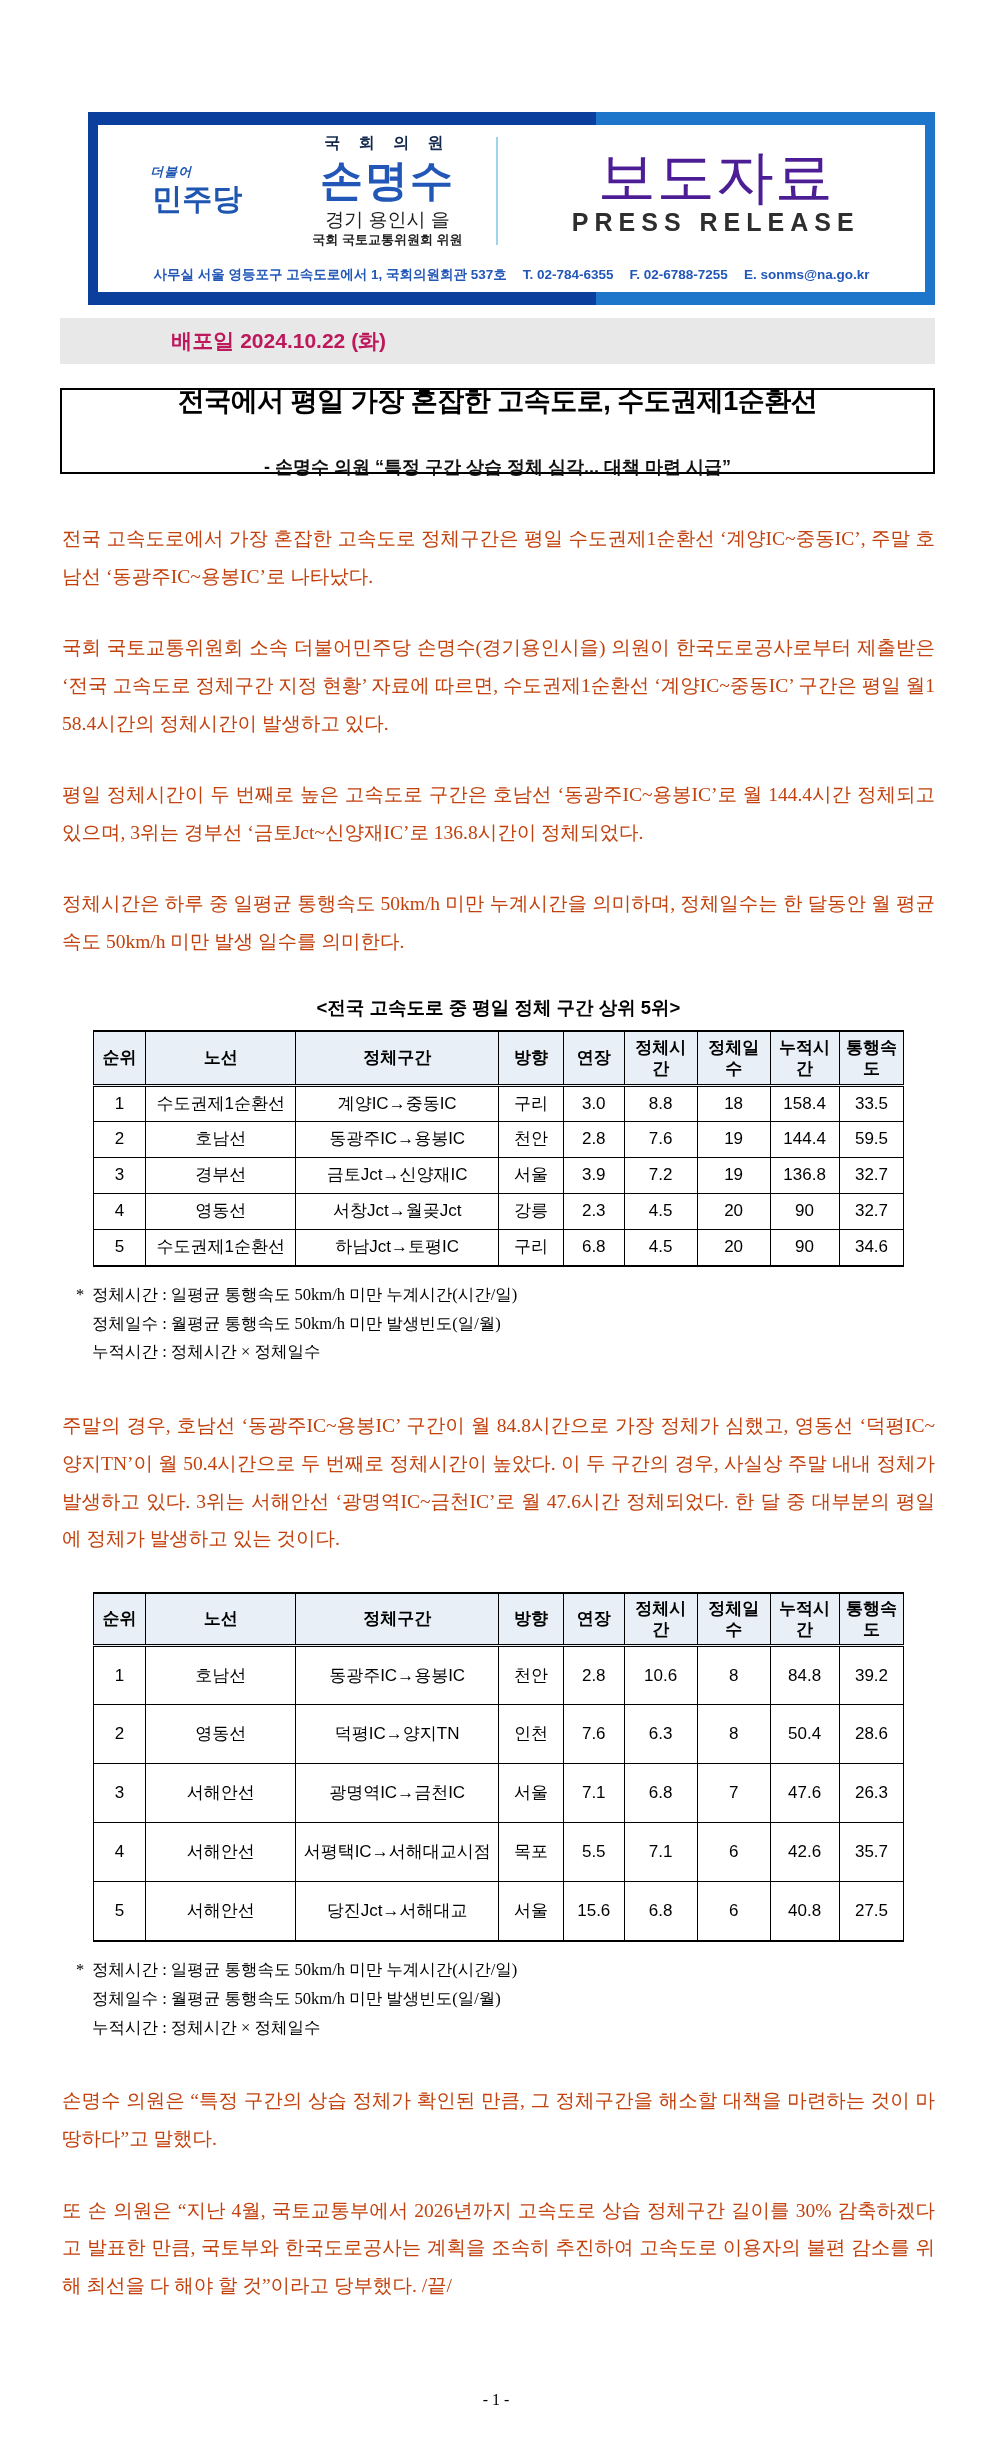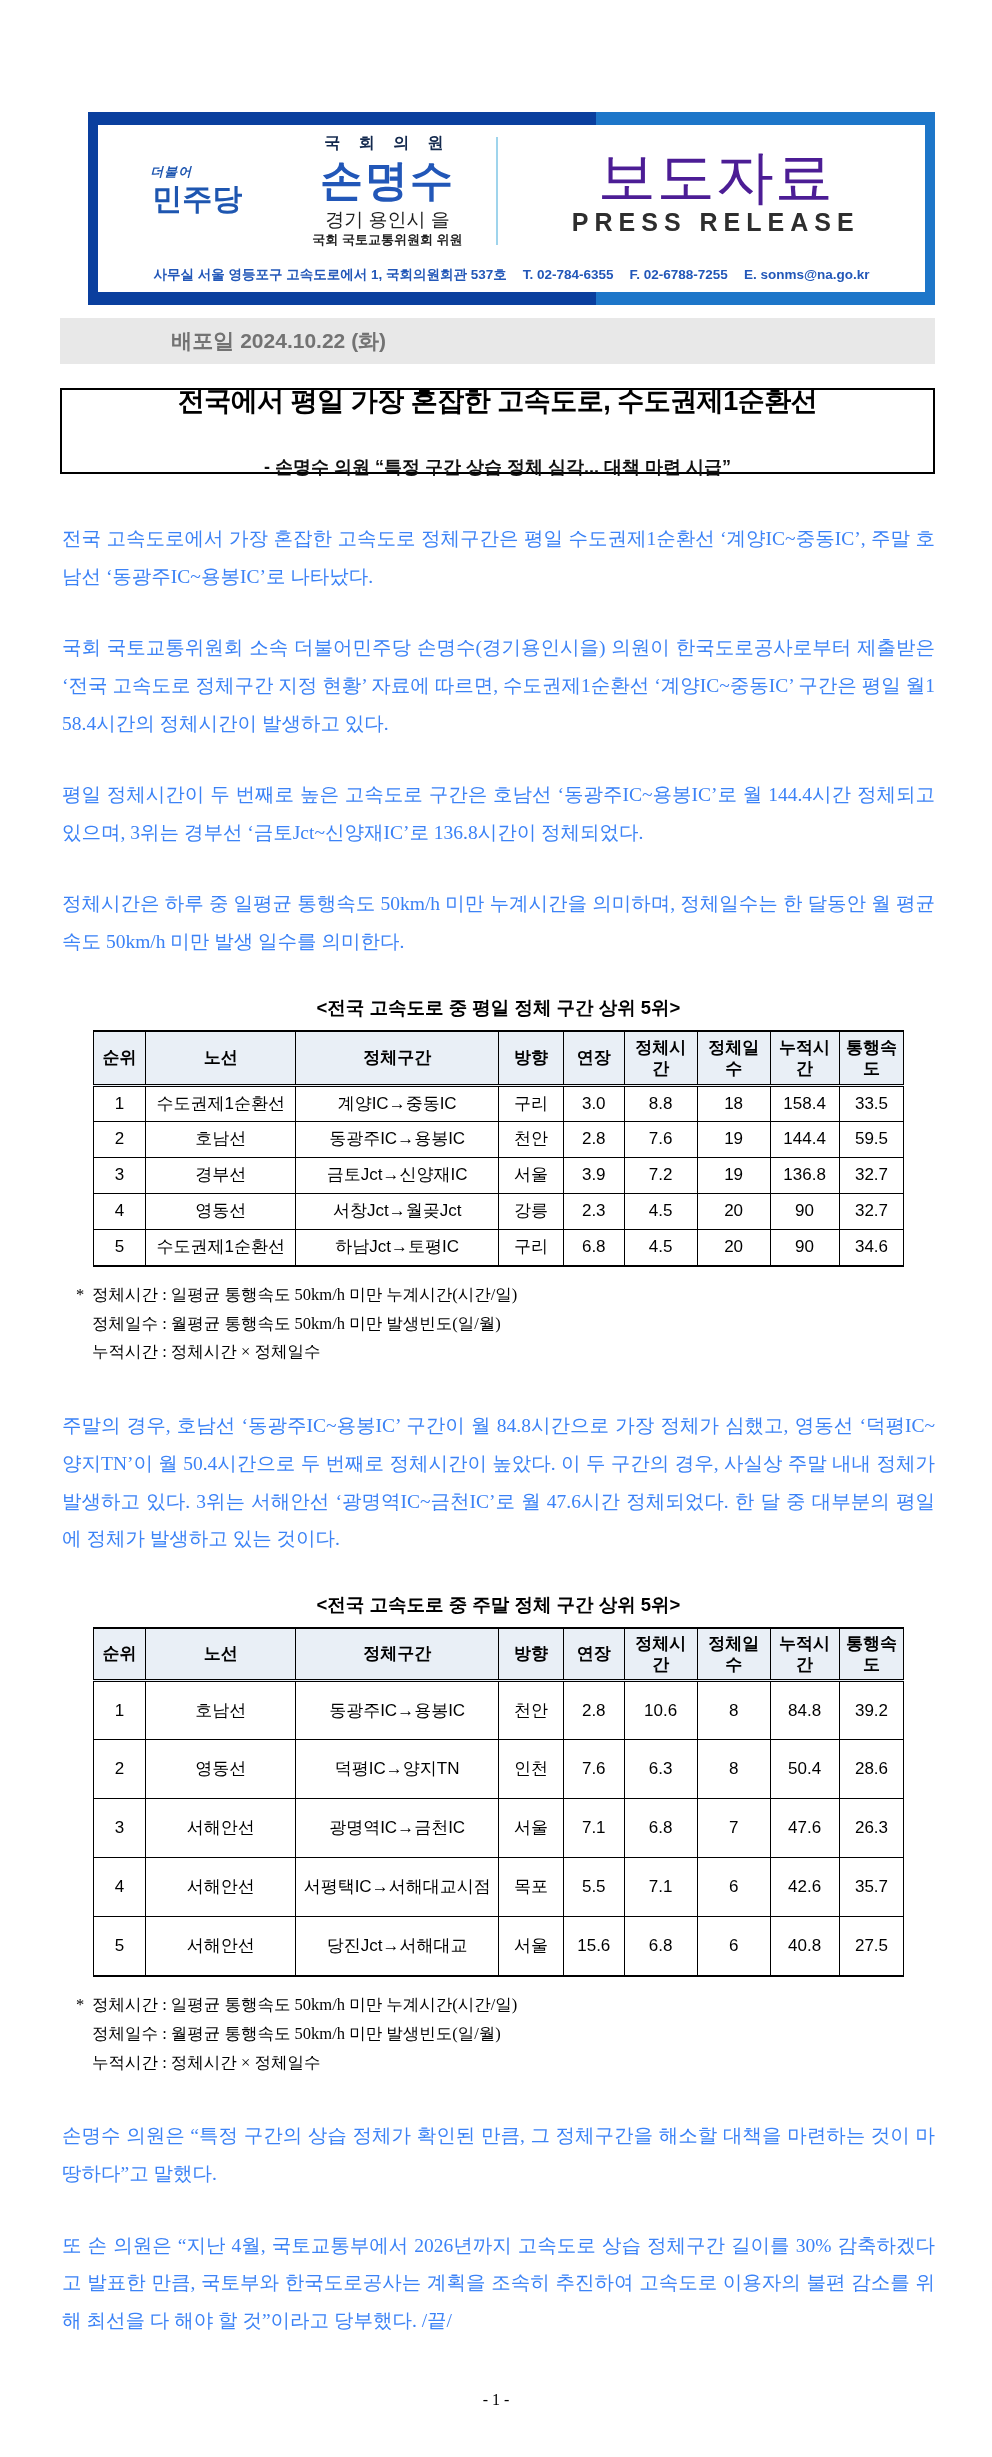--- a/index.html
+++ b/index.html
@@ -59,40 +59,40 @@
     font-family: "Liberation Sans", sans-serif;
     font-size: 13.5px; font-weight: 700; color: #2257b8; white-space: nowrap;
   }
 
   
   .info-bar {
     position: absolute; left: 60px; top: 318px; width: 875px; height: 46px;
     background: #e8e8e8;
     display: flex; align-items: center;
     font-family: "Liberation Sans", sans-serif;
-    font-size: 21px; font-weight: 700; color: #737373;
+    font-size: 21px; font-weight: 700; color: #be185d;
   }
   .info-half { width: 50%; text-align: center; }
 
   
   .headline-box {
     position: absolute; left: 60px; top: 388px; width: 875px; height: 86px;
     border: 2px solid #000; background: #fff;
     display: flex; flex-direction: column; align-items: center; justify-content: center;
     font-family: "Liberation Sans", sans-serif;
     gap: 36px;
   }
   .headline-title { font-size: 27px; font-weight: 900; letter-spacing: -0.5px; }
   .headline-sub   { font-size: 18px; font-weight: 700; color: #111; }
 
   
   .body-flow { position: absolute; left: 62px; top: 520px; width: 873px; }
   .para {
     font-size: 19.5px; line-height: 1.93; text-align: justify;
-    word-break: break-all; margin-bottom: 34px; color: #3b82f6;
+    word-break: break-all; margin-bottom: 34px; color: #c2410c;
   }
   .table-caption {
     text-align: center; font-weight: 700; font-size: 18.5px;
     margin: 4px 0 10px 0; font-family: "Liberation Sans", sans-serif;
   }
 
   table.data-table {
     border-collapse: collapse; width: 93%; margin: 0 auto 14px auto;
     font-family: "Liberation Sans", sans-serif; font-size: 17px;
     border-top: 2px solid #000; border-bottom: 2px solid #000;
@@ -274,21 +274,20 @@
       <div class="fn-line indent">
         <span>정체일수 : 월평균 통행속도 50km/h 미만 발생빈도(일/월)</span>
       </div>
       <div class="fn-line indent">
         <span>누적시간 : 정체시간 × 정체일수</span>
       </div>
     </div>
 
     <div class="para">주말의 경우, 호남선 ‘동광주IC~용봉IC’ 구간이 월 84.8시간으로 가장 정체가 심했고, 영동선 ‘덕평IC~양지TN’이 월 50.4시간으로 두 번째로 정체시간이 높았다. 이 두 구간의 경우, 사실상 주말 내내 정체가 발생하고 있다. 3위는 서해안선 ‘광명역IC~금천IC’로 월 47.6시간 정체되었다. 한 달 중 대부분의 평일에 정체가 발생하고 있는 것이다.</div>
 
-    <div class="table-caption">&lt;전국 고속도로 중 주말 정체 구간 상위 5위&gt;</div>
     <table class="data-table weekend" data-table="table_weekend">
         <thead>
           <tr>
             <th>순위</th>
             <th>노선</th>
             <th>정체구간</th>
             <th>방향</th>
             <th>연장</th>
             <th>정체시간</th>
             <th>정체일수</th>

